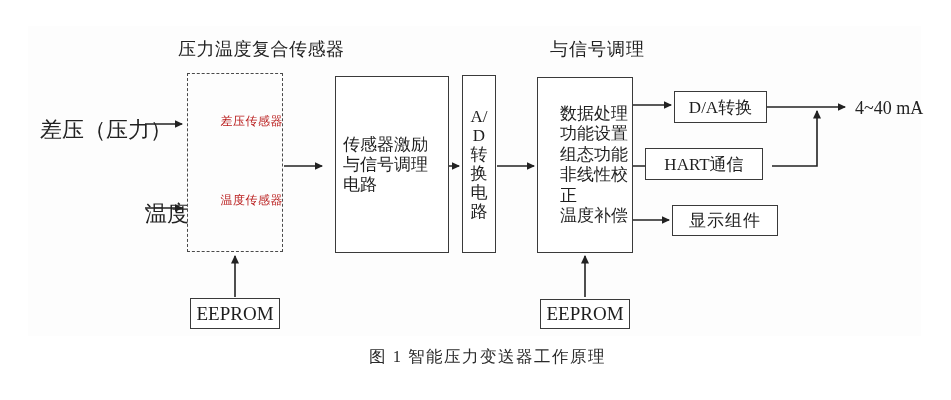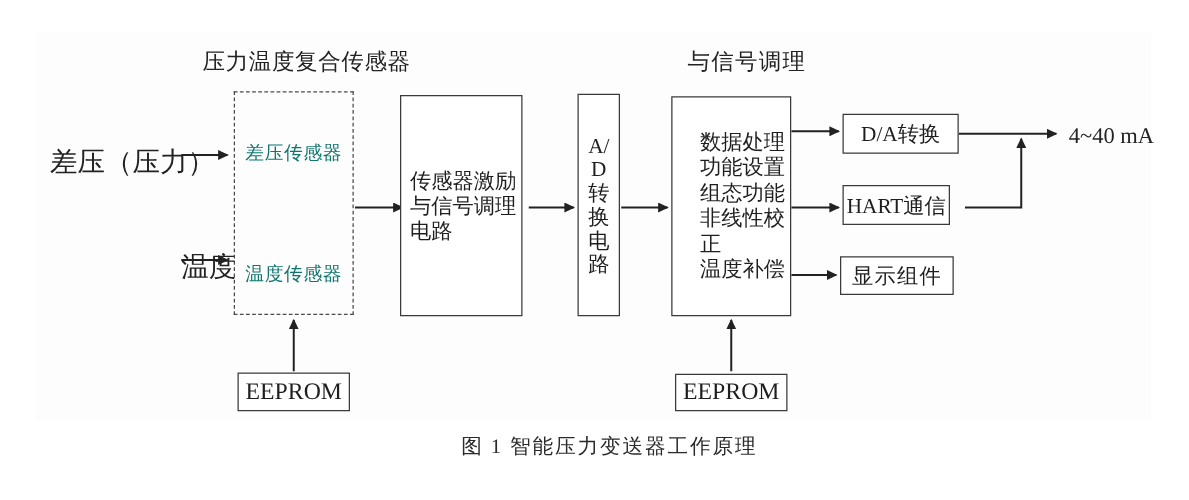--- a/index.html
+++ b/index.html
@@ -16,21 +16,21 @@
   }
   .box-dashed{
     position:absolute;border:1.2px dashed #4a4a4a;background:transparent;
     box-sizing:border-box;
   }
   .group-title{
     position:absolute;font-size:18px;letter-spacing:0.5px;color:#222;white-space:nowrap;
   }
   .io-label{position:absolute;font-size:22px;color:#222;white-space:nowrap;}
   .inner-label{
-    position:absolute;font-size:15px;color:#0f766e;text-align:center;letter-spacing:0.5px;white-space:nowrap;
+    position:absolute;font-size:12px;color:#b91c1c;text-align:right;letter-spacing:0.5px;white-space:nowrap;
   }
   .multiline{
     white-space:pre-line;line-height:20px;text-align:left;
     align-items:center;justify-content:flex-start;padding-left:7px;
   }
   .vertical-lines{
     white-space:pre-line;line-height:19px;text-align:center;
   }
   .caption{
     position:absolute;left:12px;top:346px;width:951px;text-align:center;
@@ -56,49 +56,49 @@
   <line x1="497" y1="166" x2="534" y2="166" stroke="#222" stroke-width="1.6" marker-end="url(#arr)"></line>
   <line x1="633" y1="105" x2="671" y2="105" stroke="#222" stroke-width="1.6" marker-end="url(#arr)"></line>
   <line x1="633" y1="166" x2="671" y2="166" stroke="#222" stroke-width="1.6" marker-end="url(#arr)"></line>
   <line x1="633" y1="220" x2="669" y2="220" stroke="#222" stroke-width="1.6" marker-end="url(#arr)"></line>
   <line x1="765" y1="107" x2="845" y2="107" stroke="#222" stroke-width="1.6" marker-end="url(#arr)"></line>
   <polyline points="772,166 817,166 817,111" fill="none" stroke="#222" stroke-width="1.6" marker-end="url(#arr)"></polyline>
   <line x1="235" y1="297" x2="235" y2="256" stroke="#222" stroke-width="1.6" marker-end="url(#arr)"></line>
   <line x1="585" y1="297" x2="585" y2="256" stroke="#222" stroke-width="1.6" marker-end="url(#arr)"></line>
 </svg>
 
-<div class="group-title" style="left:162px;top:37px;">压力温度复合传感器</div>
+<div class="group-title" style="left:178px;top:37px;">压力温度复合传感器</div>
 <div class="group-title" style="left:550px;top:37px;letter-spacing:1px;">与信号调理</div>
 
 <div class="io-label" style="left:40px;top:115px;">差压（压力）</div>
 <div class="io-label" style="left:97px;top:199px;margin-left:48px;">温度</div>
 
 <div class="box-dashed" style="left:187px;top:73px;width:96px;height:179px;"></div>
 <div class="inner-label" style="left:187px;top:113px;width:96px;">差压传感器</div>
-<div class="inner-label" style="left:187px;top:210px;width:96px;">温度传感器</div>
+<div class="inner-label" style="left:187px;top:192px;width:96px;">温度传感器</div>
 
-<div class="box multiline" style="left:320px;top:76px;width:98px;height:177px;">传感器激励
+<div class="box multiline" style="left:335px;top:76px;width:114px;height:177px;">传感器激励
 与信号调理
 电路</div>
 
 <div class="box vertical-lines" style="left:462px;top:75px;width:34px;height:178px;">A/
 D
 转
 换
 电
 路</div>
 
 <div class="box multiline" style="left:537px;top:77px;width:96px;height:176px;padding-left:22px;line-height:20.5px;">数据处理
 功能设置
 组态功能
 非线性校正
 温度补偿</div>
 
 <div class="box" style="left:674px;top:91px;width:93px;height:32px;">D/A转换</div>
-<div class="box" style="left:674px;top:148px;width:86px;height:32px;">HART通信</div>
-<div class="box" style="left:672px;top:205px;width:91px;height:31px;letter-spacing:1px;">显示组件</div>
+<div class="box" style="left:645px;top:148px;width:118px;height:32px;">HART通信</div>
+<div class="box" style="left:672px;top:205px;width:106px;height:31px;letter-spacing:1px;">显示组件</div>
 
 <div class="box" style="left:190px;top:298px;width:90px;height:31px;font-size:19px;">EEPROM</div>
 <div class="box" style="left:540px;top:299px;width:90px;height:30px;font-size:19px;">EEPROM</div>
 
 <div class="io-label" style="left:855px;top:98px;font-size:18px;">4~40 mA</div>
 
 <div class="caption">图 1  智能压力变送器工作原理</div>
 
 </body></html>

